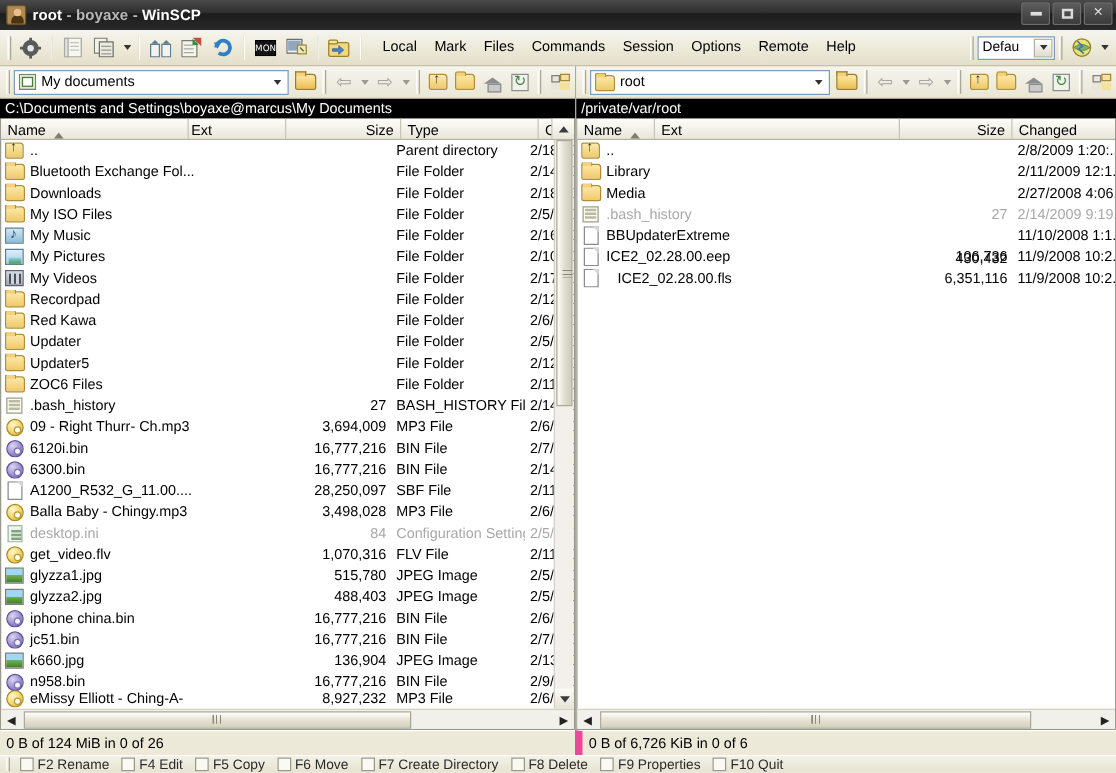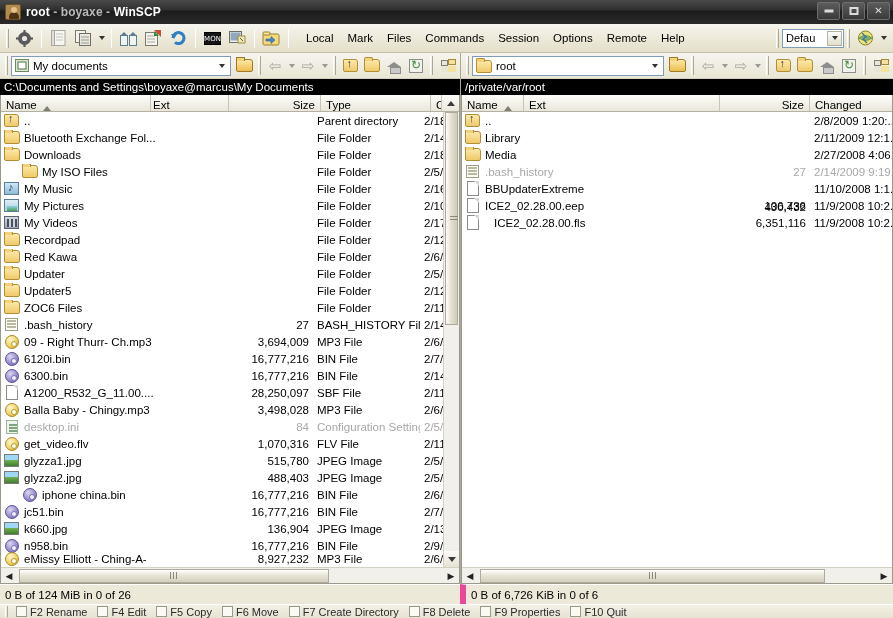--- a/index.html
+++ b/index.html
@@ -873,21 +873,21 @@
                   <span class="ic" style="flex: 0 0 17px; display: inline-flex; align-items: center; justify-content: center; width: 17px; height: 15px;">
                     <span class="ic ic-folder"></span>
                   </span>
                   <span>Downloads</span>
                 </div>
                 <div class="cell r" style="width: 87px; flex: 0 0 87px;"></div>
                 <div class="cell" style="width: 107px; flex: 0 0 107px;">File Folder</div>
                 <div class="cell" style="flex: 1 1 auto;">2/18/2009  3:00</div>
               </div>
               <div class="row">
-                <div class="cell name" style="width: 225px; flex: 0 0 225px; padding-left: 20px;">
+                <div class="cell name" style="width: 225px; flex: 0 0 225px; padding-left: 2px;">
                   <span class="ic" style="flex: 0 0 17px; display: inline-flex; align-items: center; justify-content: center; width: 17px; height: 15px;">
                     <span class="ic ic-folder"></span>
                   </span>
                   <span>My ISO Files</span>
                 </div>
                 <div class="cell r" style="width: 87px; flex: 0 0 87px;"></div>
                 <div class="cell" style="width: 107px; flex: 0 0 107px;">File Folder</div>
                 <div class="cell" style="flex: 1 1 auto;">2/5/2009  3:27:5</div>
               </div>
               <div class="row">
@@ -1082,21 +1082,21 @@
                   <span class="ic" style="flex: 0 0 17px; display: inline-flex; align-items: center; justify-content: center; width: 17px; height: 15px;">
                     <span class="ic ic-jpg"></span>
                   </span>
                   <span>glyzza2.jpg</span>
                 </div>
                 <div class="cell r" style="width: 87px; flex: 0 0 87px;">488,403</div>
                 <div class="cell" style="width: 107px; flex: 0 0 107px;">JPEG Image</div>
                 <div class="cell" style="flex: 1 1 auto;">2/5/2009  7:51:4</div>
               </div>
               <div class="row">
-                <div class="cell name" style="width: 225px; flex: 0 0 225px; padding-left: 20px;">
+                <div class="cell name" style="width: 225px; flex: 0 0 225px; padding-left: 2px;">
                   <span class="ic" style="flex: 0 0 17px; display: inline-flex; align-items: center; justify-content: center; width: 17px; height: 15px;">
                     <span class="ic ic-disc"></span>
                   </span>
                   <span>iphone china.bin</span>
                 </div>
                 <div class="cell r" style="width: 87px; flex: 0 0 87px;">16,777,216</div>
                 <div class="cell" style="width: 107px; flex: 0 0 107px;">BIN File</div>
                 <div class="cell" style="flex: 1 1 auto;">2/6/2009  3:29:1</div>
               </div>
               <div class="row">

